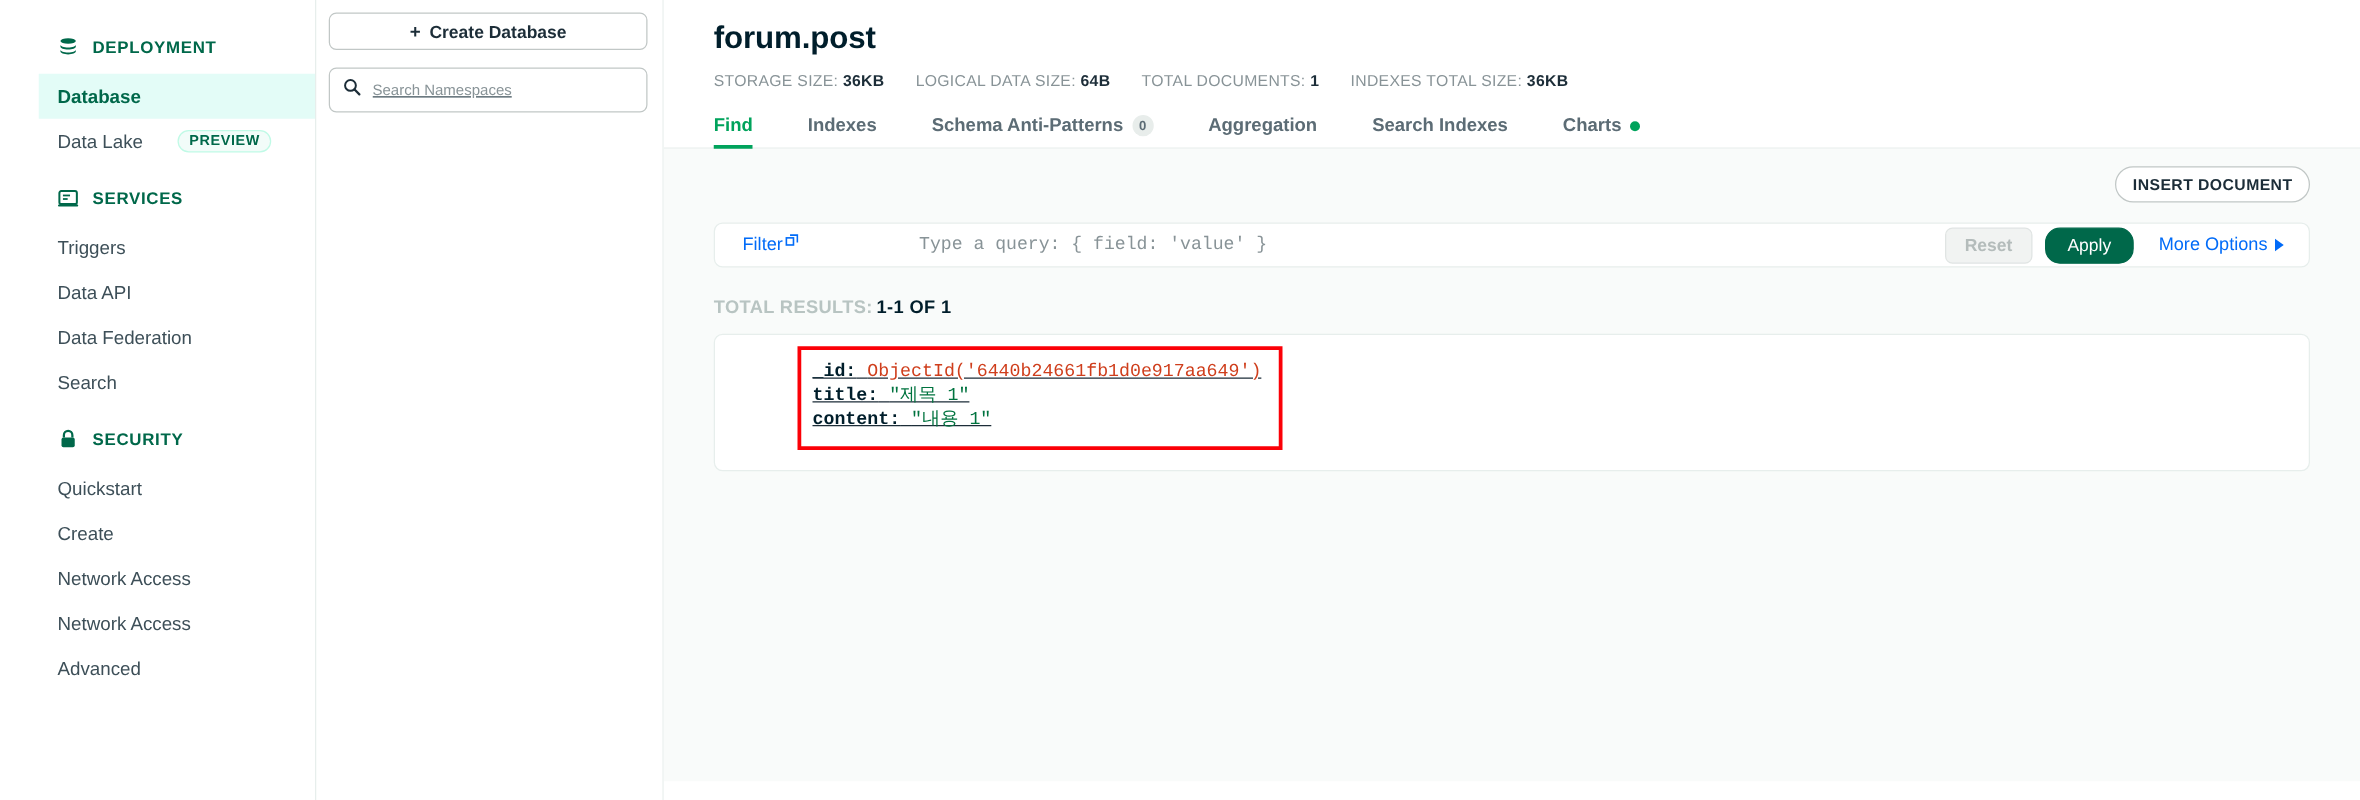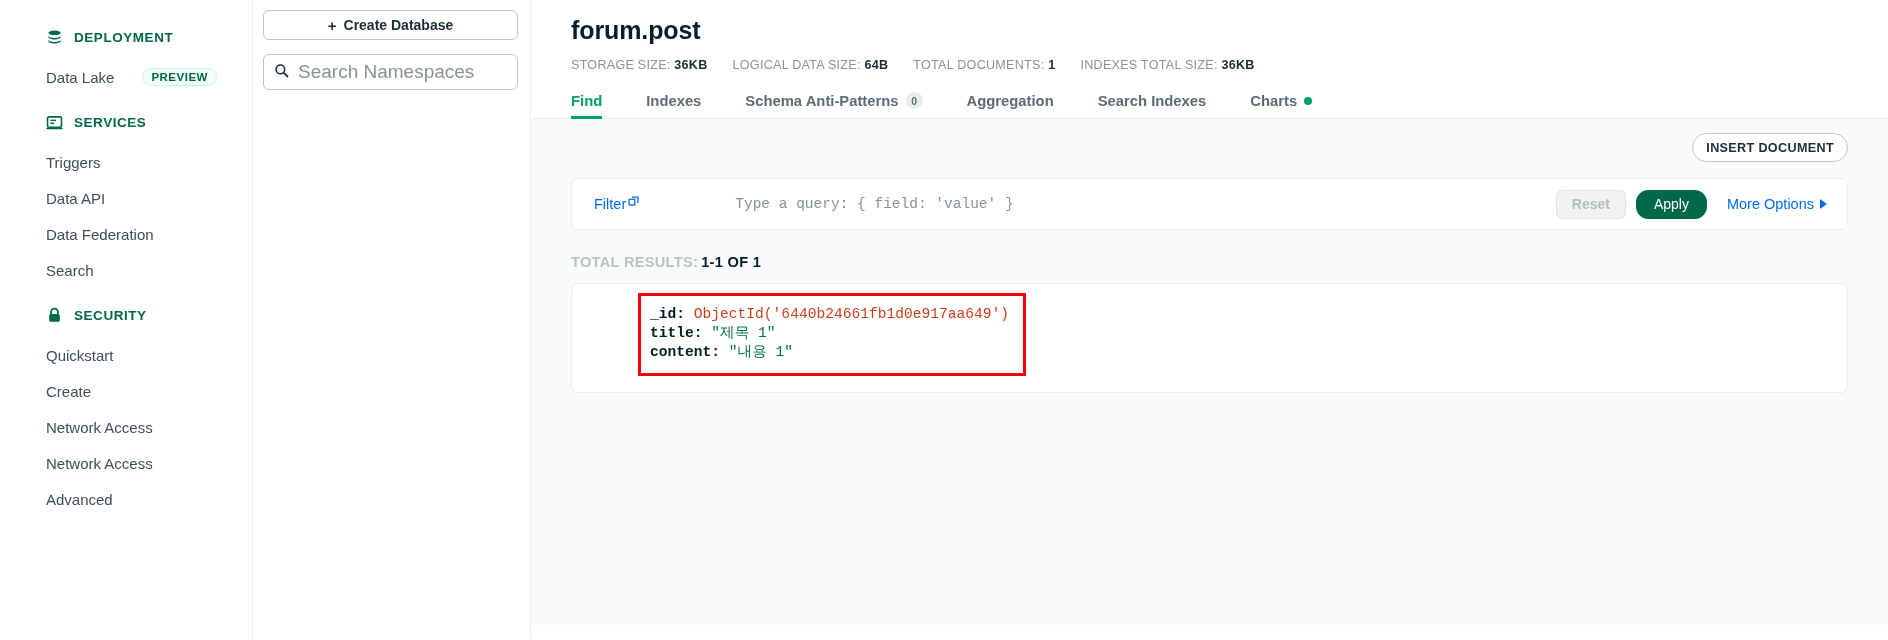--- a/index.html
+++ b/index.html
@@ -107,24 +107,25 @@
     display: flex;
     align-items: center;
     padding: 0 10px;
     gap: 9px;
     background: #fff;
   }
   .ns-search-input {
     border: none;
     outline: none;
     font-family: "Liberation Sans", sans-serif;
-    font-size: 19px;
+    font-size: 12px;
     color: #3d4f58;
     width: 100%;
     background: transparent;
+    text-decoration: underline;
   }
   .ns-search-input::placeholder { color: #889397; }
   .ns-tree { margin-top: 22px; }
   .ns-db-row {
     display: flex;
     align-items: center;
     gap: 9px;
     height: 26px;
     padding-left: 4px;
     cursor: pointer;
@@ -255,21 +256,21 @@
     letter-spacing: 0.35px;
     color: #1c2d38;
     cursor: pointer;
   }
 
   .filter-bar {
     margin-top: 16px;
     background: #ffffff;
     border: 1px solid #e7eeec;
     border-radius: 7px;
-    height: 52px;
+    height: 36px;
     display: flex;
     align-items: center;
     padding: 0 20px 0 22px;
     gap: 0;
   }
   .filter-link {
     display: inline-flex;
     align-items: flex-start;
     gap: 2px;
     color: #016bf8;
@@ -349,20 +350,21 @@
     padding: 18px 0 18px 0;
     position: relative;
   }
   .doc-highlight {
     position: absolute;
     left: 66px;
     top: 9px;
     border: 3px solid #fb0007;
     padding: 9px 14px 11px 9px;
     background: transparent;
+    text-decoration: underline;
   }
   .doc-line {
     font-family: "Liberation Mono", monospace;
     font-size: 14.6px;
     line-height: 19px;
     white-space: pre;
   }
   .k { color: #001e2b; font-weight: bold; }
   .v-oid { color: #cf3e1c; }
   .v-str { color: #00733f; }
@@ -376,20 +378,23 @@
 
     <div class="sb-section">
       <span class="sb-ico">
         <svg viewBox="0 0 18 18" width="17" height="17">
           <ellipse cx="9" cy="4" rx="6.5" ry="2.4" fill="#00684a"></ellipse>
           <path d="M2.5 7.2c0 1.3 2.9 2.4 6.5 2.4s6.5-1.1 6.5-2.4v1.6c0 1.3-2.9 2.4-6.5 2.4S2.5 10.1 2.5 8.8z" fill="#00684a"></path>
           <path d="M2.5 11.4c0 1.3 2.9 2.4 6.5 2.4s6.5-1.1 6.5-2.4V13c0 1.3-2.9 2.4-6.5 2.4S2.5 14.3 2.5 13z" fill="#00684a"></path>
         </svg>
       </span>
       <span class="sb-section-label">DEPLOYMENT</span>
+    </div>
+    <div class="sb-item active">
+      <span>Database</span>
     </div>
     <div class="sb-item">
       <span>Data Lake</span>
       <span class="preview-badge">PREVIEW</span>
     </div>
 
     <div class="sb-gap"></div>
 
     <div class="sb-section">
       <span class="sb-ico">

